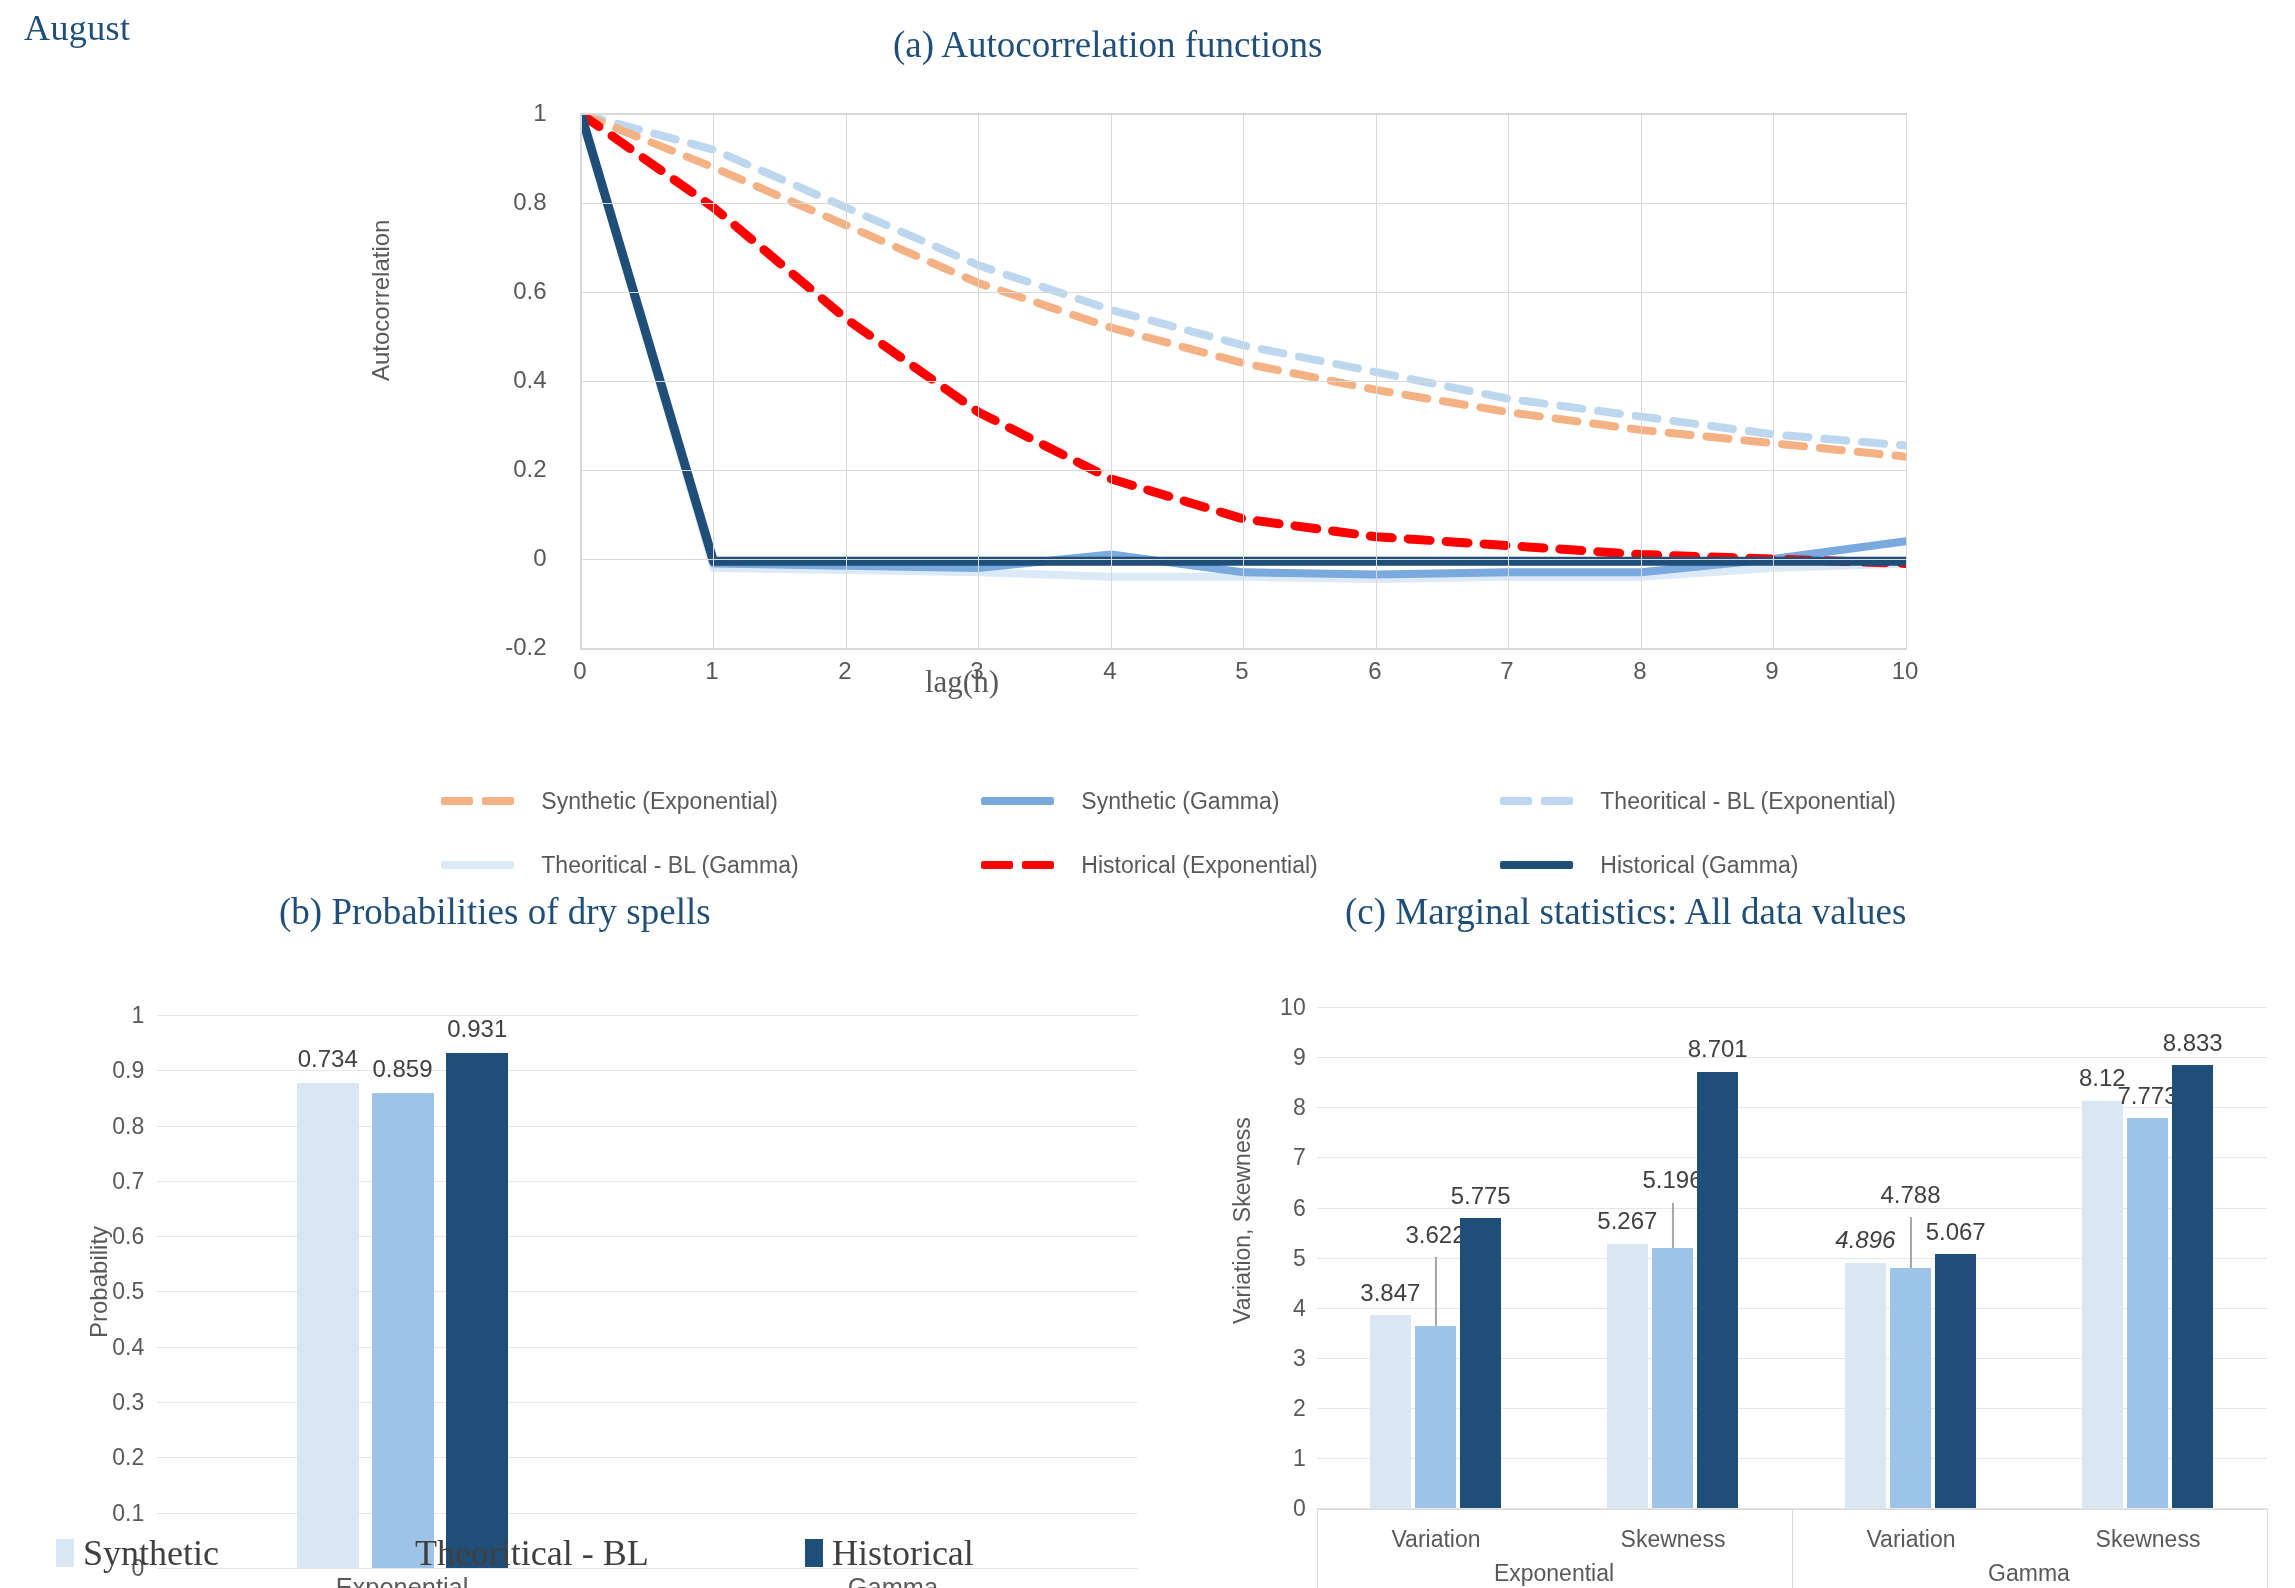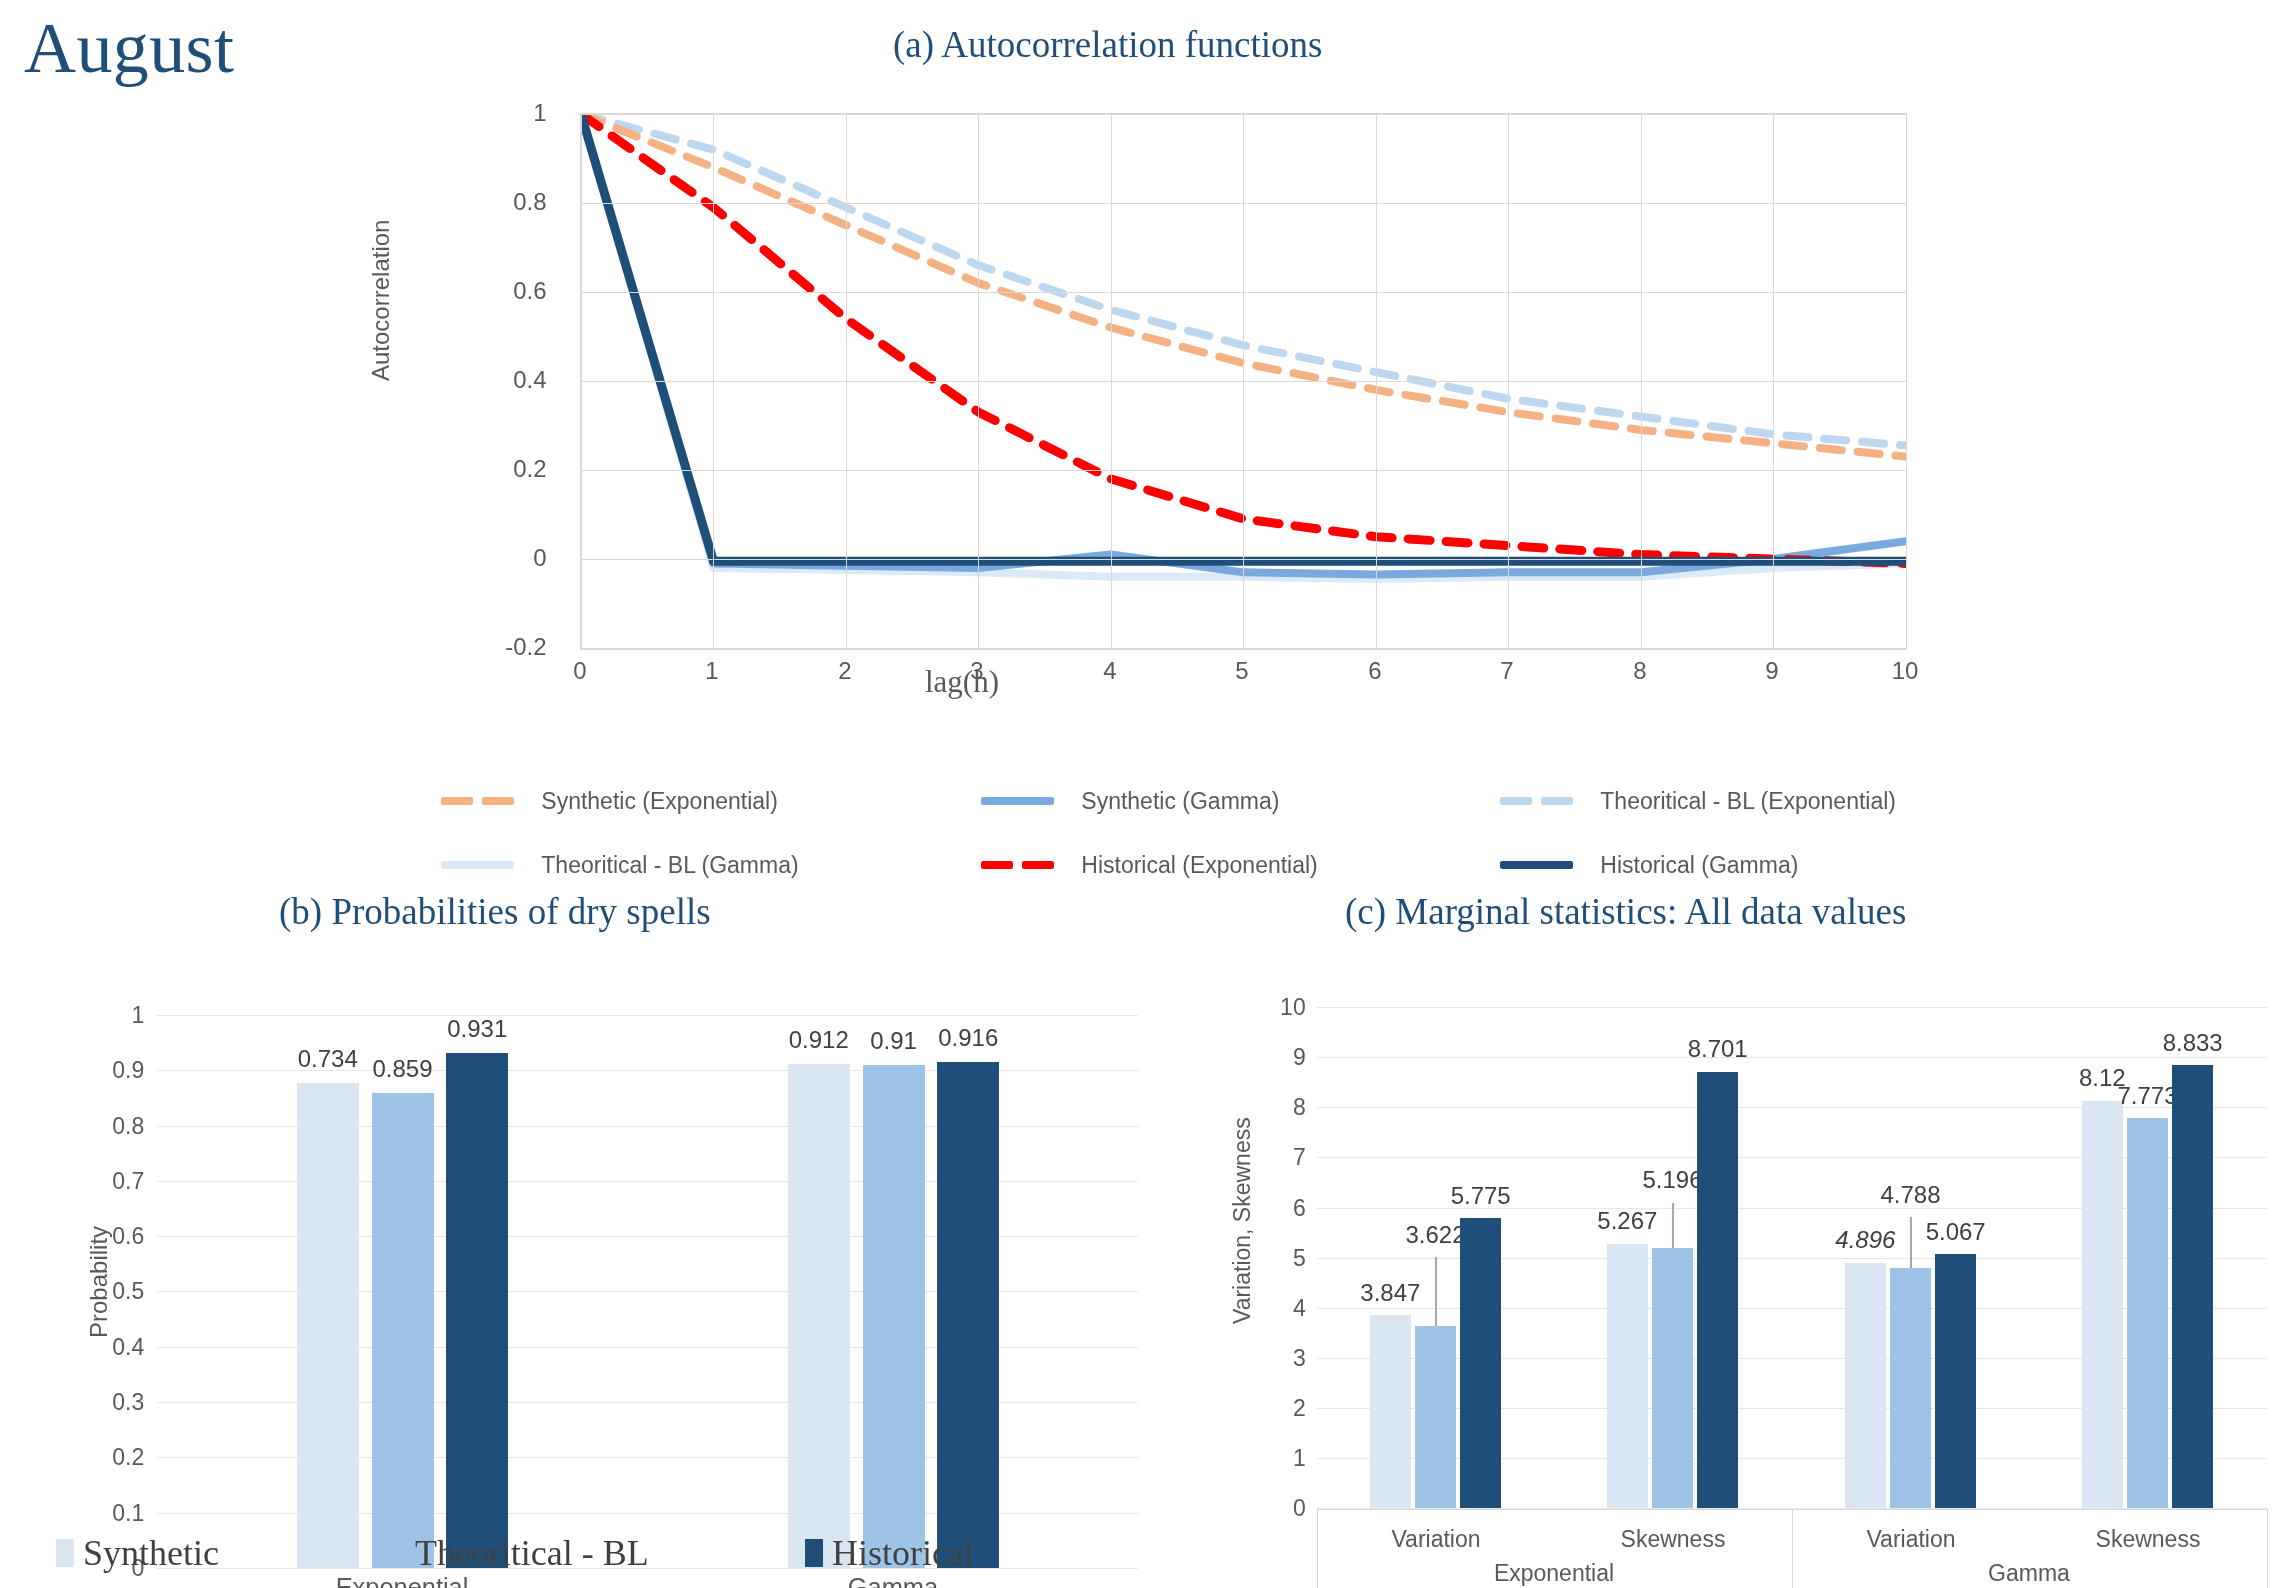--- a/index.html
+++ b/index.html
@@ -10,21 +10,21 @@
     color:#404040;
     overflow:hidden;
     position:relative;
   }
   .page{position:relative;width:2295px;height:1589px;}
 
   
   #month-title{
     position:absolute;left:24px;top:7px;
     font-family:"Liberation Serif", serif;
-    font-size:72px;color:#1f4e79;letter-spacing:0.4px;
+    font-size:36px;color:#1f4e79;letter-spacing:0.4px;
   }
 
   
   .panel-title{
     position:absolute;
     font-family:"Liberation Serif", serif;
     color:#1f4e79;
     font-size:37px;
     white-space:nowrap;
   }
@@ -253,34 +253,20 @@
           <div class="b-bar">
             <div class="rect" style="height: 475px; background: rgb(157, 195, 230);"></div>
             <div class="val" style="bottom: 485px;">0.859</div>
           </div>
           <div class="b-bar">
             <div class="rect" style="height: 515px; background: rgb(31, 78, 121);"></div>
             <div class="val" style="bottom: 525px;">0.931</div>
           </div>
         </div>
         <div class="b-cat" style="left: 245px;">Exponential</div>
-        <div class="b-group" style="left: 491px; width: 491px;">
-          <div class="b-bar">
-            <div class="rect" style="height: 504px; background: rgb(218, 230, 242);"></div>
-            <div class="val" style="bottom: 514px;">0.912</div>
-          </div>
-          <div class="b-bar">
-            <div class="rect" style="height: 503px; background: rgb(157, 195, 230);"></div>
-            <div class="val" style="bottom: 513px;">0.91</div>
-          </div>
-          <div class="b-bar">
-            <div class="rect" style="height: 506px; background: rgb(31, 78, 121);"></div>
-            <div class="val" style="bottom: 516px;">0.916</div>
-          </div>
-        </div>
         <div class="b-cat" style="left: 736px;">Gamma</div>
       </div>
     <div id="b-legend">
         <div class="blegend" style="left: 56px; top: 646px;">
           <span class="sw" style="background: rgb(218, 230, 242);"></span>
           <span class="tx">Synthetic</span>
         </div>
         <div class="blegend" style="left: 388px; top: 646px;">
           <span class="sw" style="background: rgb(157, 195, 230);"></span>
           <span class="tx">Theoritical - BL</span>

